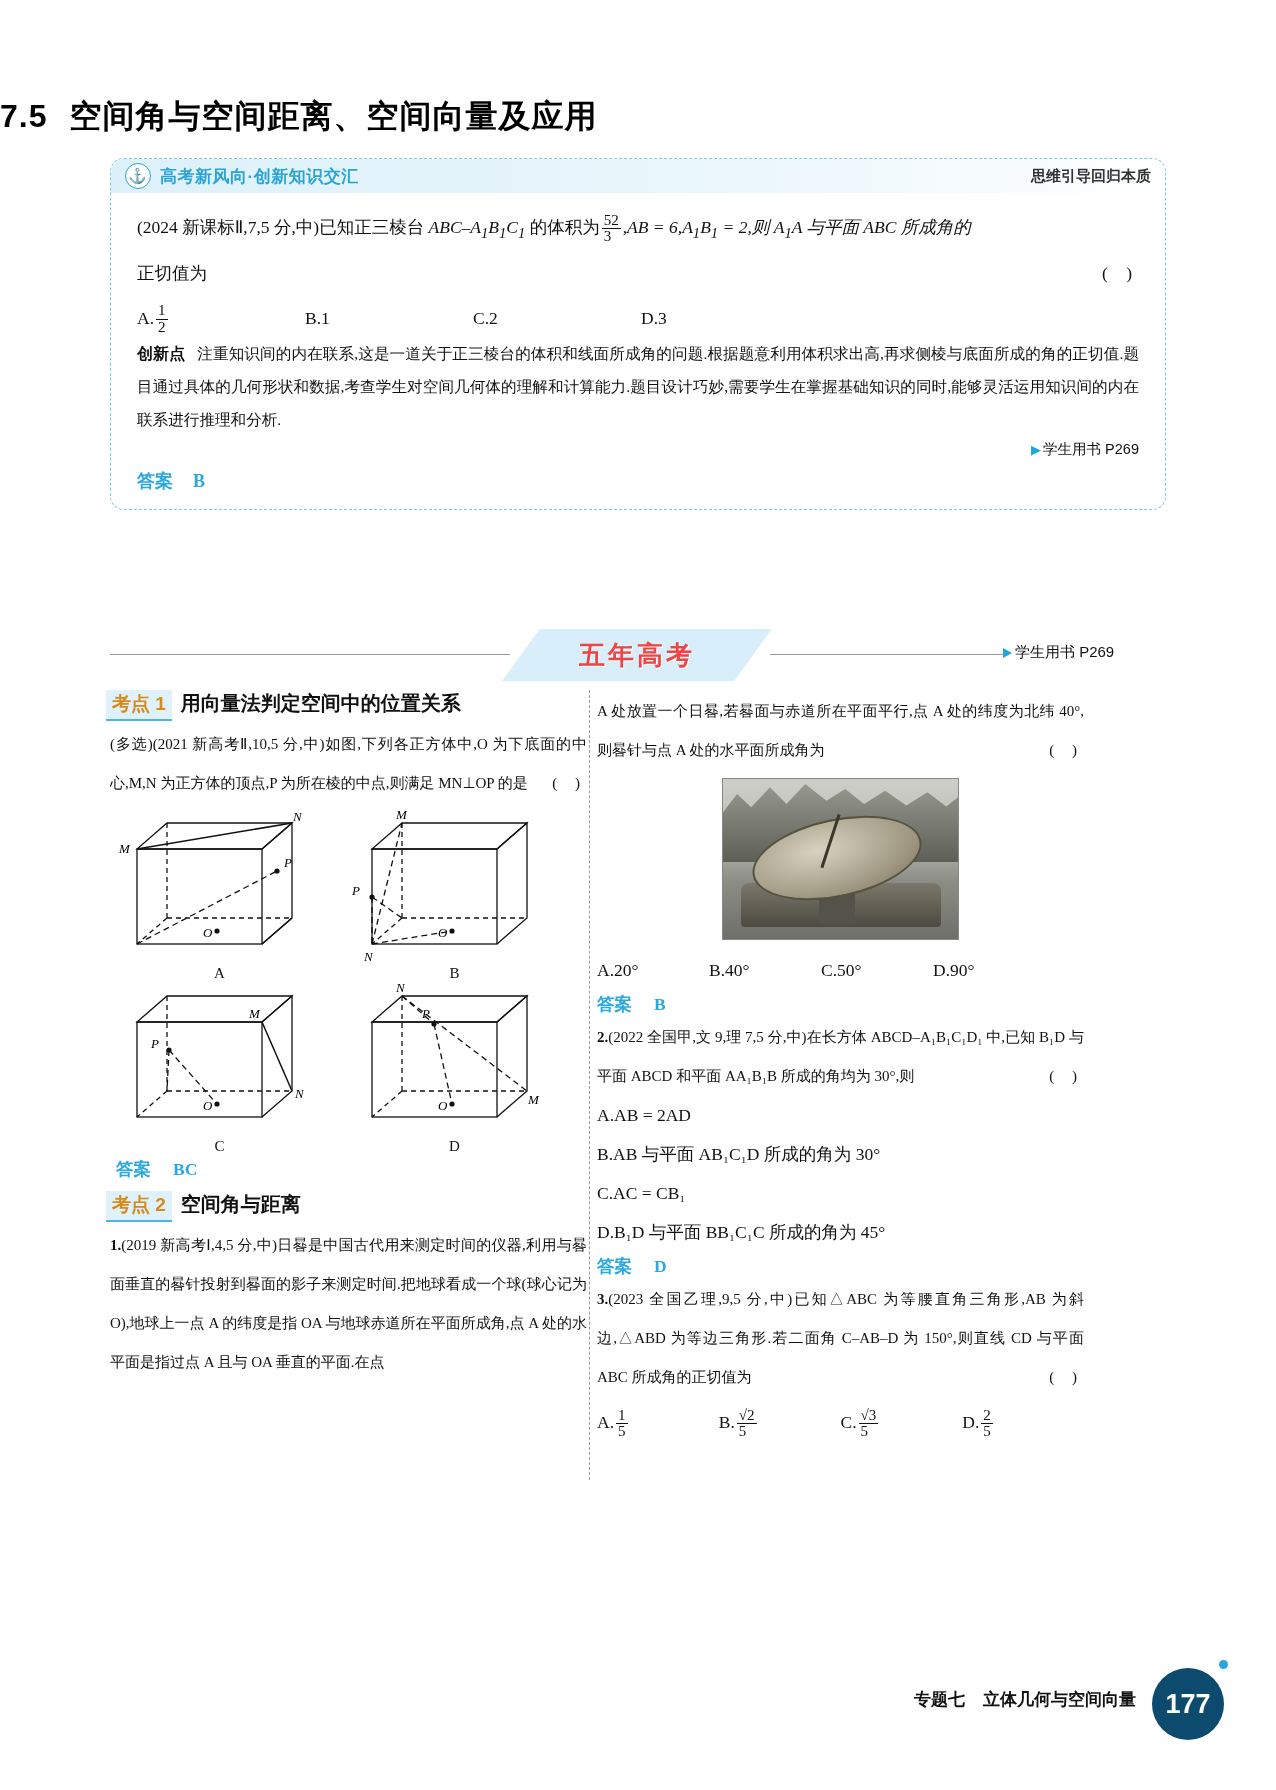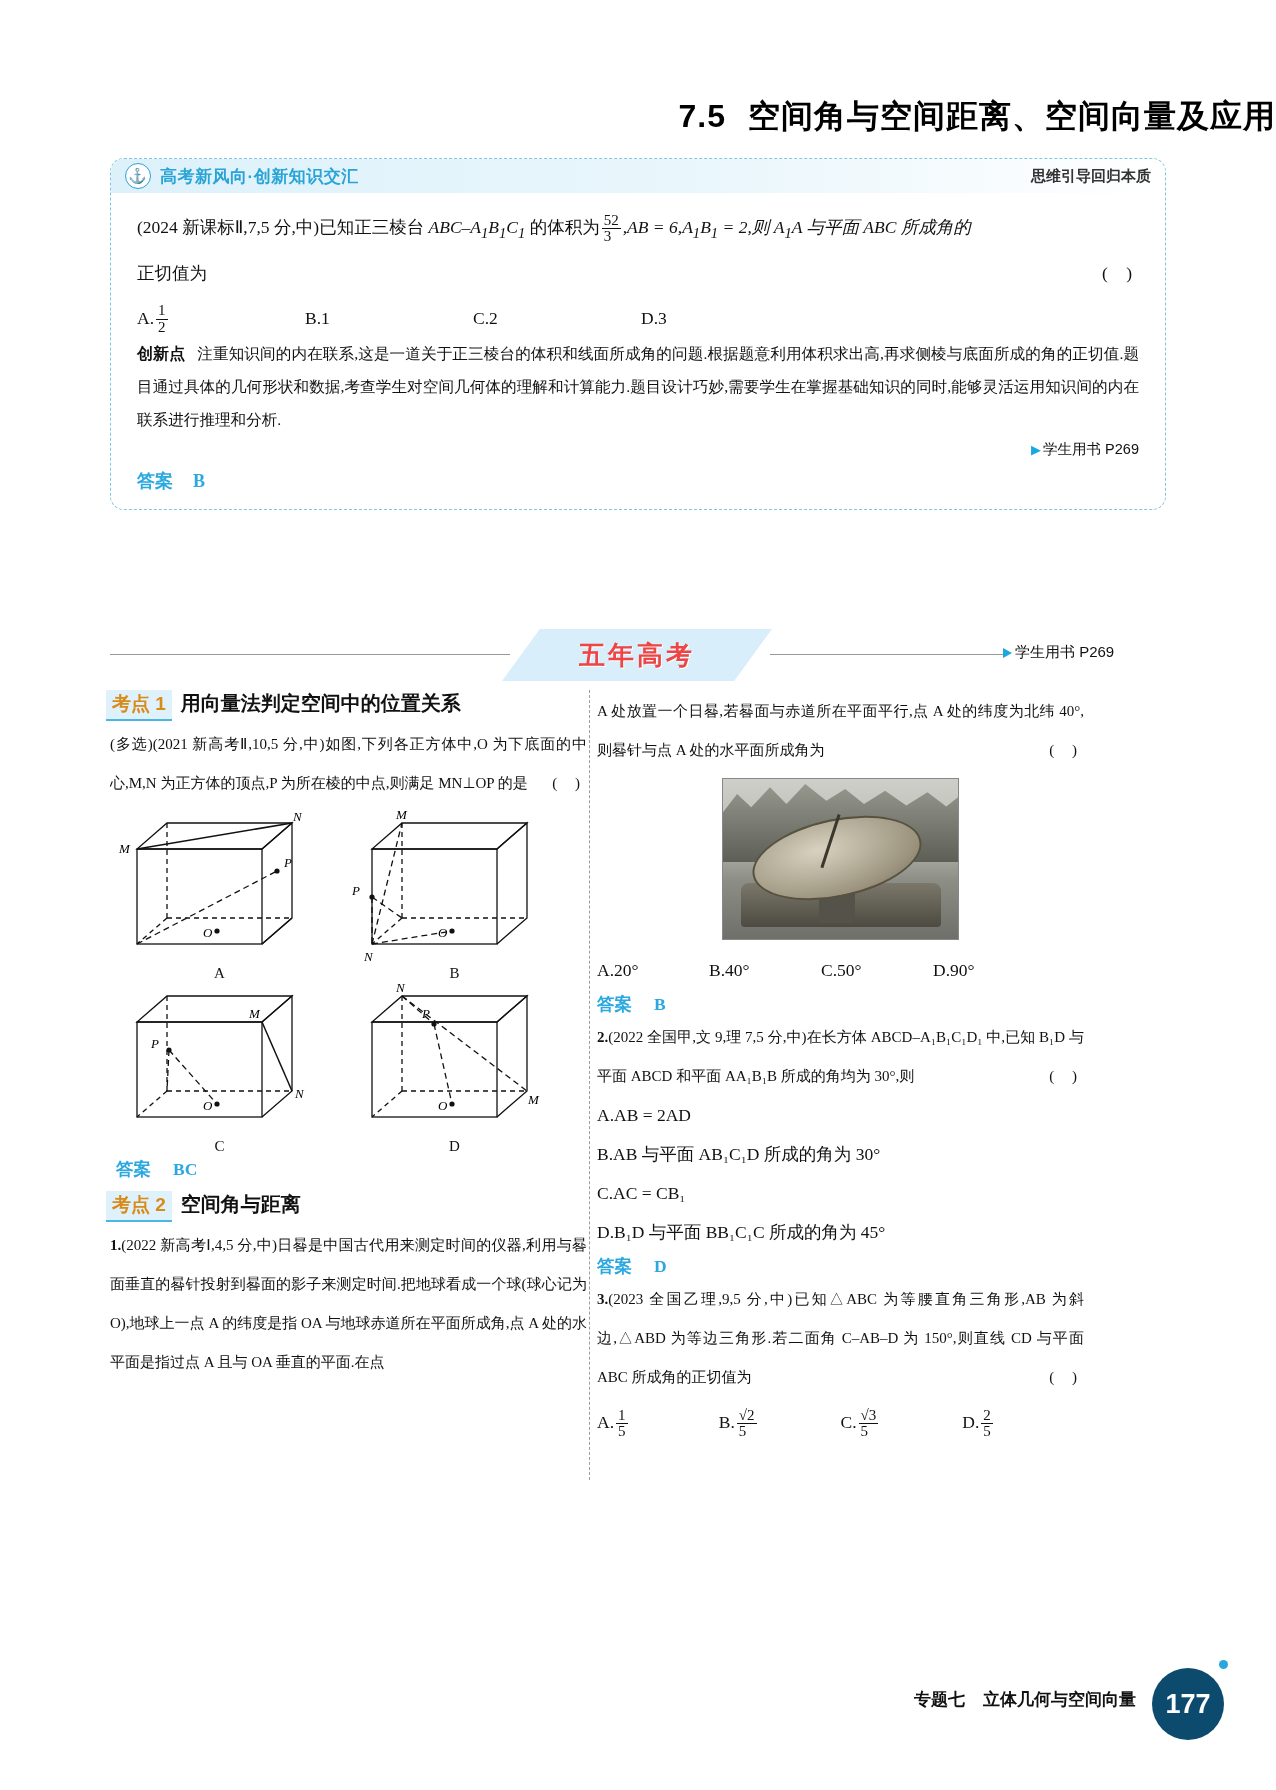--- a/index.html
+++ b/index.html
@@ -10,21 +10,21 @@
     color:#111;
     position:relative;
     overflow:hidden;
   }
   .page{
     position:absolute;inset:0;
     padding:0;
   }
   
   .chapter-title{
-    text-align:right;
+    text-align:left;
     font-family:"Liberation Sans", sans-serif;
     font-weight:bold;
     font-size:32px;
     letter-spacing:1px;
     margin:95px 0 0 0;
     color:#000;
   }
   .chapter-title .num{margin-right:22px;}
 
   
@@ -384,21 +384,21 @@
       <div class="ans-line">
         <span>答案</span><span class="val">BC</span>
       </div>
 
       <div class="kaodian" style="margin-top:10px;">
         <span class="kd-tag">考点 2</span>
         <span class="kd-title">空间角与距离</span>
       </div>
 
       <div class="prob">
-        <span class="idx">1.</span><span>(2022 新高考Ⅰ,4,5 分,中)日晷是中国古代用来测定时间的仪器,利用与晷面垂直的晷针投射到晷面的影子来测定时间.把地球看成一个球(球心记为 O),地球上一点 A 的纬度是指 OA 与地球赤道所在平面所成角,点 A 处的水平面是指过点 A 且与 OA 垂直的平面.在点</span>
+        <span class="idx">1.</span><span>(2019 新高考Ⅰ,4,5 分,中)日晷是中国古代用来测定时间的仪器,利用与晷面垂直的晷针投射到晷面的影子来测定时间.把地球看成一个球(球心记为 O),地球上一点 A 的纬度是指 OA 与地球赤道所在平面所成角,点 A 处的水平面是指过点 A 且与 OA 垂直的平面.在点</span>
       </div>
     </div>
 
     <div class="col right">
 
       <div class="prob" style="margin-left:0;">
         <span>A 处放置一个日晷,若晷面与赤道所在平面平行,点 A 处的纬度为北纬 40°,则晷针与点 A 处的水平面所成角为</span>
         <span style="float:right;" class="paren">(     )</span>
       </div>
 

